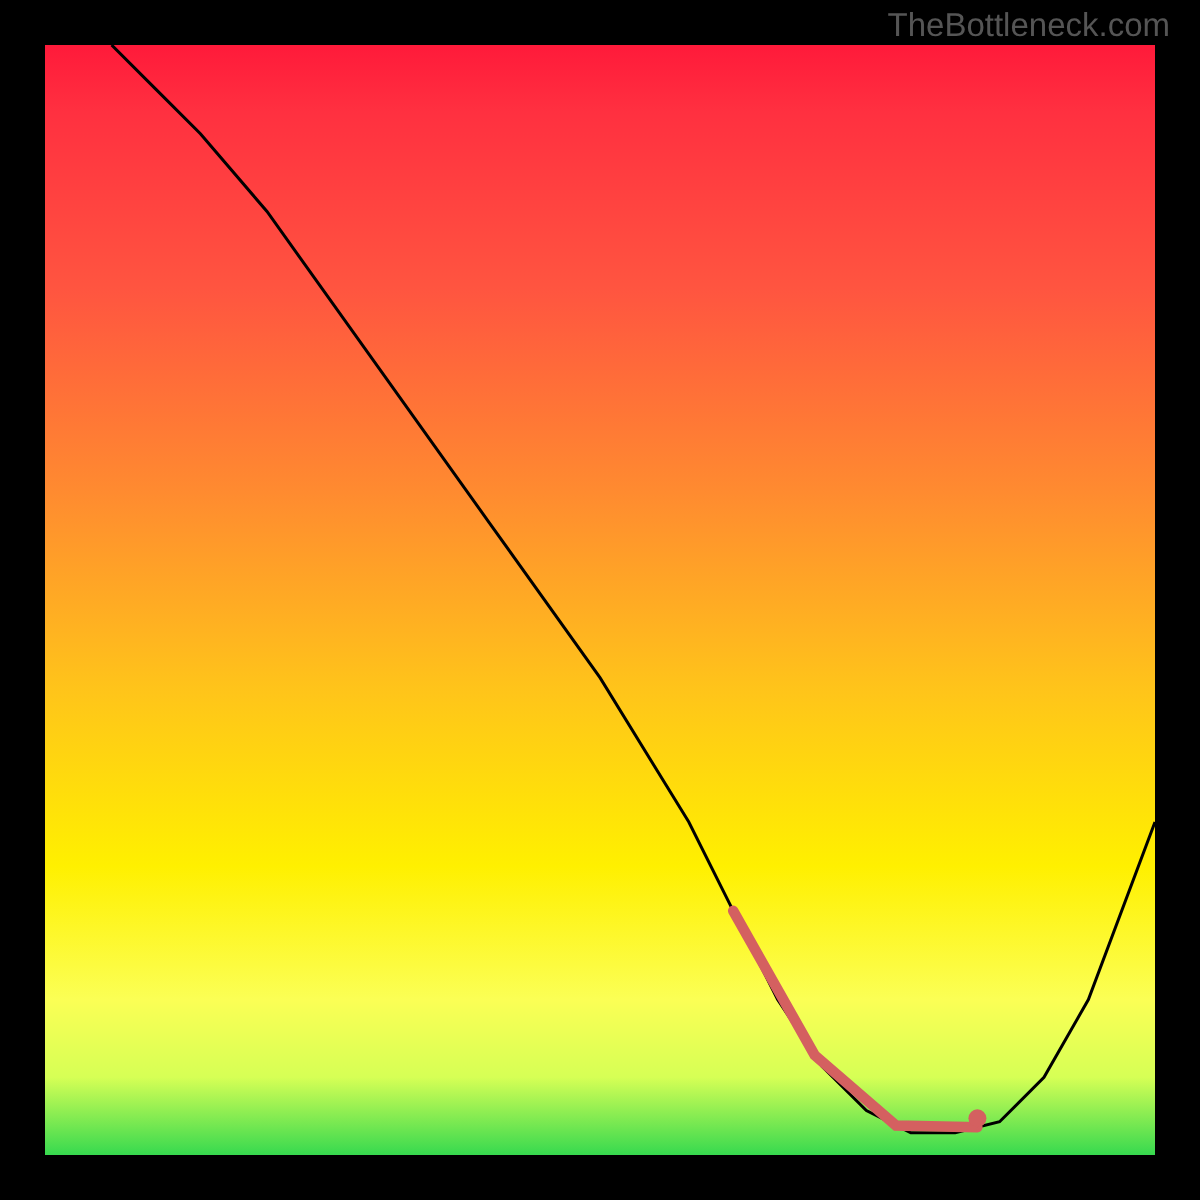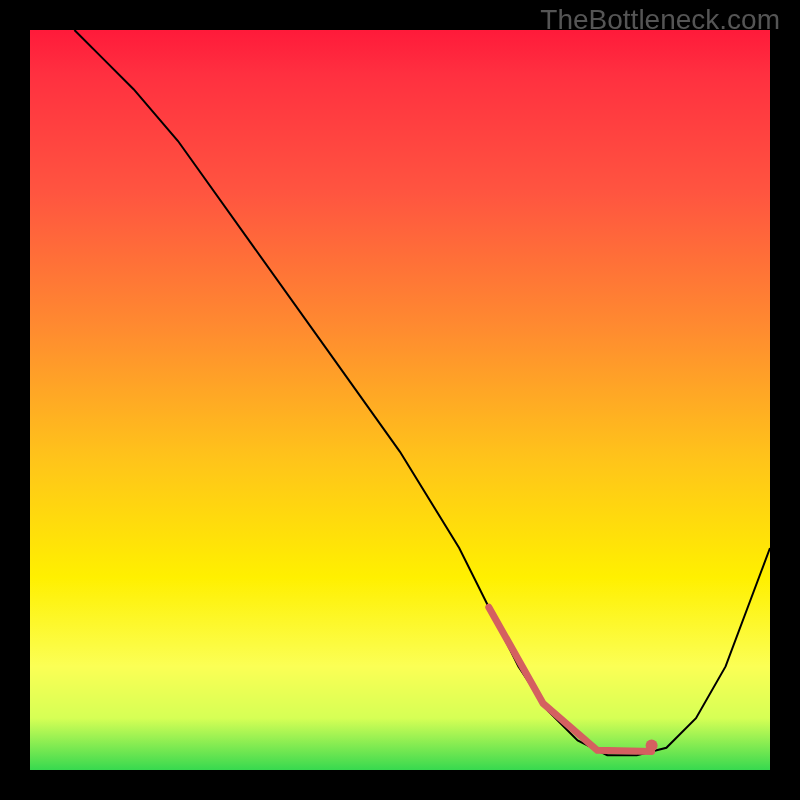--- a/index.html
+++ b/index.html
@@ -9,21 +9,21 @@
     width: 800px;
     height: 800px;
     position: relative;
     font-family: Arial, Helvetica, sans-serif;
   }
   .watermark {
     position: absolute;
     top: 4px;
     right: 20px;
     color: #555;
-    font-size: 28px;
+    font-size: 22px;
     z-index: 10;
   }
   .plot-area {
     position: absolute;
     left: 30px;
     top: 30px;
     width: 740px;
     height: 740px;
     overflow: hidden;
   }

